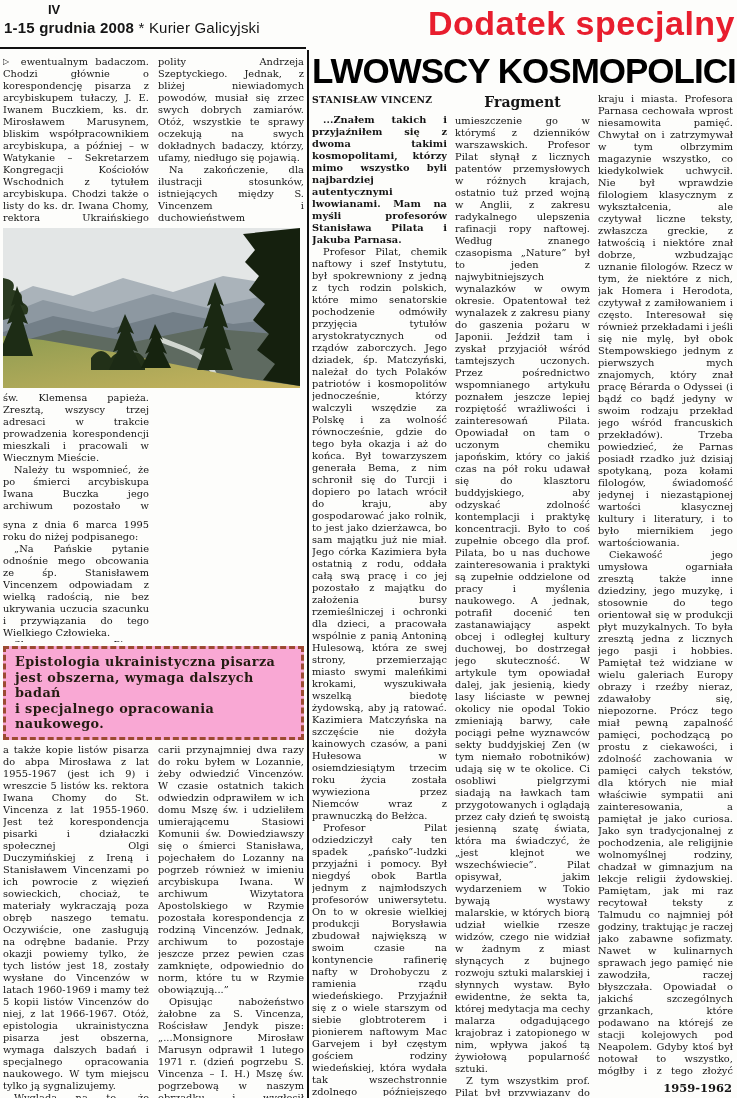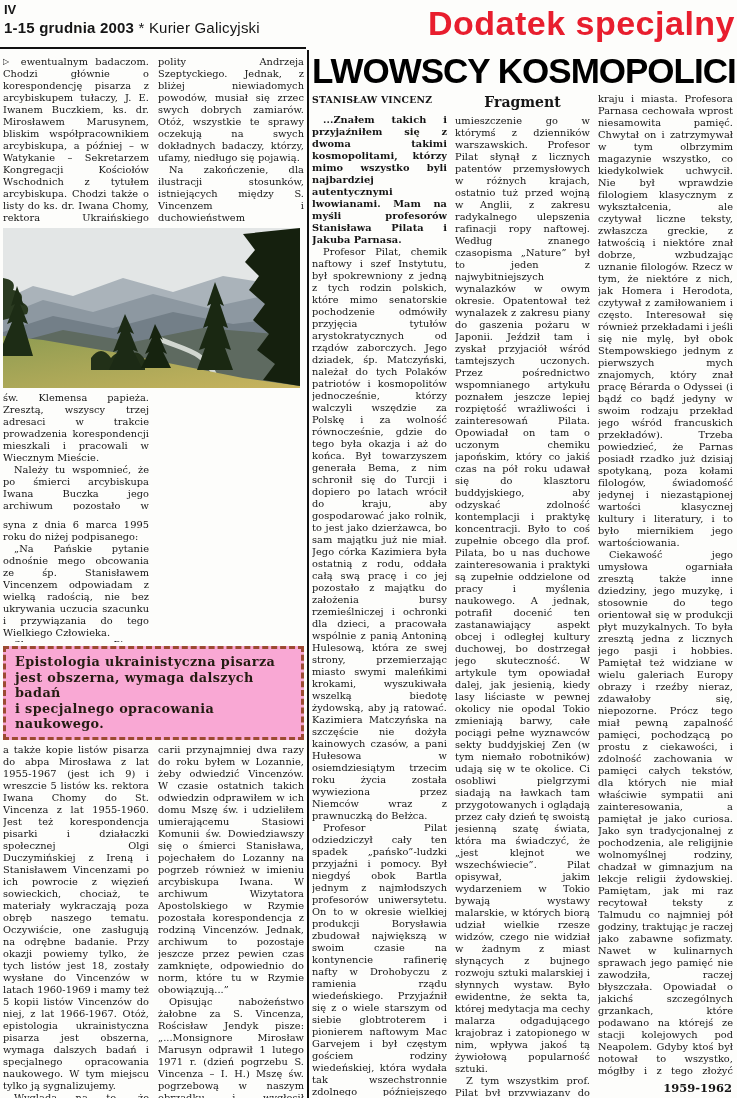--- a/index.html
+++ b/index.html
@@ -1,21 +1,21 @@
 <!DOCTYPE html>
 <html lang="pl"><head>
 <meta charset="utf-8">
 <style>
   html,body{margin:0;padding:0;}
   body{width:737px;height:1098px;background:#fdfdfb;position:relative;overflow:hidden;
        font-family:"DejaVu Serif",serif;color:#151515;}
   .abs{position:absolute;}
 
   
-  #page-number{font-family:"Liberation Sans",sans-serif;font-weight:bold;font-size:13px;}
+  #page-number{font-family:"Liberation Sans",sans-serif;font-weight:bold;font-size:13px;margin-left:44px;}
   #dateline{font-family:"Liberation Sans",sans-serif;font-size:15px;margin-top:2px;letter-spacing:.2px;}
   #dateline .b{font-weight:bold;}
   #masthead-rule{left:0;top:47px;width:306px;height:2px;background:#111;}
   #section-label{top:4px;right:2px;font-family:"Liberation Sans",sans-serif;font-weight:bold;
        font-size:34px;color:#e81e2e;letter-spacing:.5px;white-space:nowrap;}
   #divider-v{left:307px;top:50px;width:2px;height:1048px;background:#111;}
 
   
   .news p{margin:0;text-align:justify;font-size:9.8px;line-height:12px;letter-spacing:.05px;}
   .news p.ind{text-indent:11px;}
@@ -45,21 +45,21 @@
   .lead{font-weight:bold;}
   #date-range{font-weight:bold;font-size:11.5px;text-align:right;padding:2px 1px 1px 0;}
 </style>
 </head>
 <body>
 
 <div>
 
   <div class="abs" style="left:4px;top:2px;">
     <div id="page-number">IV</div>
-    <div id="dateline"><span class="b">1-15 grudnia 2003</span><span> * Kurier Galicyjski</span></div>
+    <div id="dateline"><span class="b">1-15 grudnia 2008</span><span> * Kurier Galicyjski</span></div>
   </div>
   <div id="masthead-rule" class="abs"></div>
   <div id="section-label" class="abs">Dodatek specjalny</div>
   <div id="divider-v" class="abs"></div>
 
   <div id="left-sec" class="abs news">
     <div id="lblock-top" class="two-col">
       <div class="lcol">
         <p class="cont"><span class="marker">▷</span> <span>ewentualnym badaczom. Chodzi głównie o korespondencję pisarza z arcybiskupem tułaczy, J. E. Iwanem Buczkiem, ks. dr. Mirosławem Marusynem, bliskim współpracownikiem arcybiskupa, a później – w Watykanie – Sekretarzem Kongregacji Kościołów Wschodnich z tytułem arcybiskupa. Chodzi także o listy do ks. dr. Iwana Chomy, rektora Ukraińskiego Uniwersytetu Katolickiego im.</span></p>
       </div>

